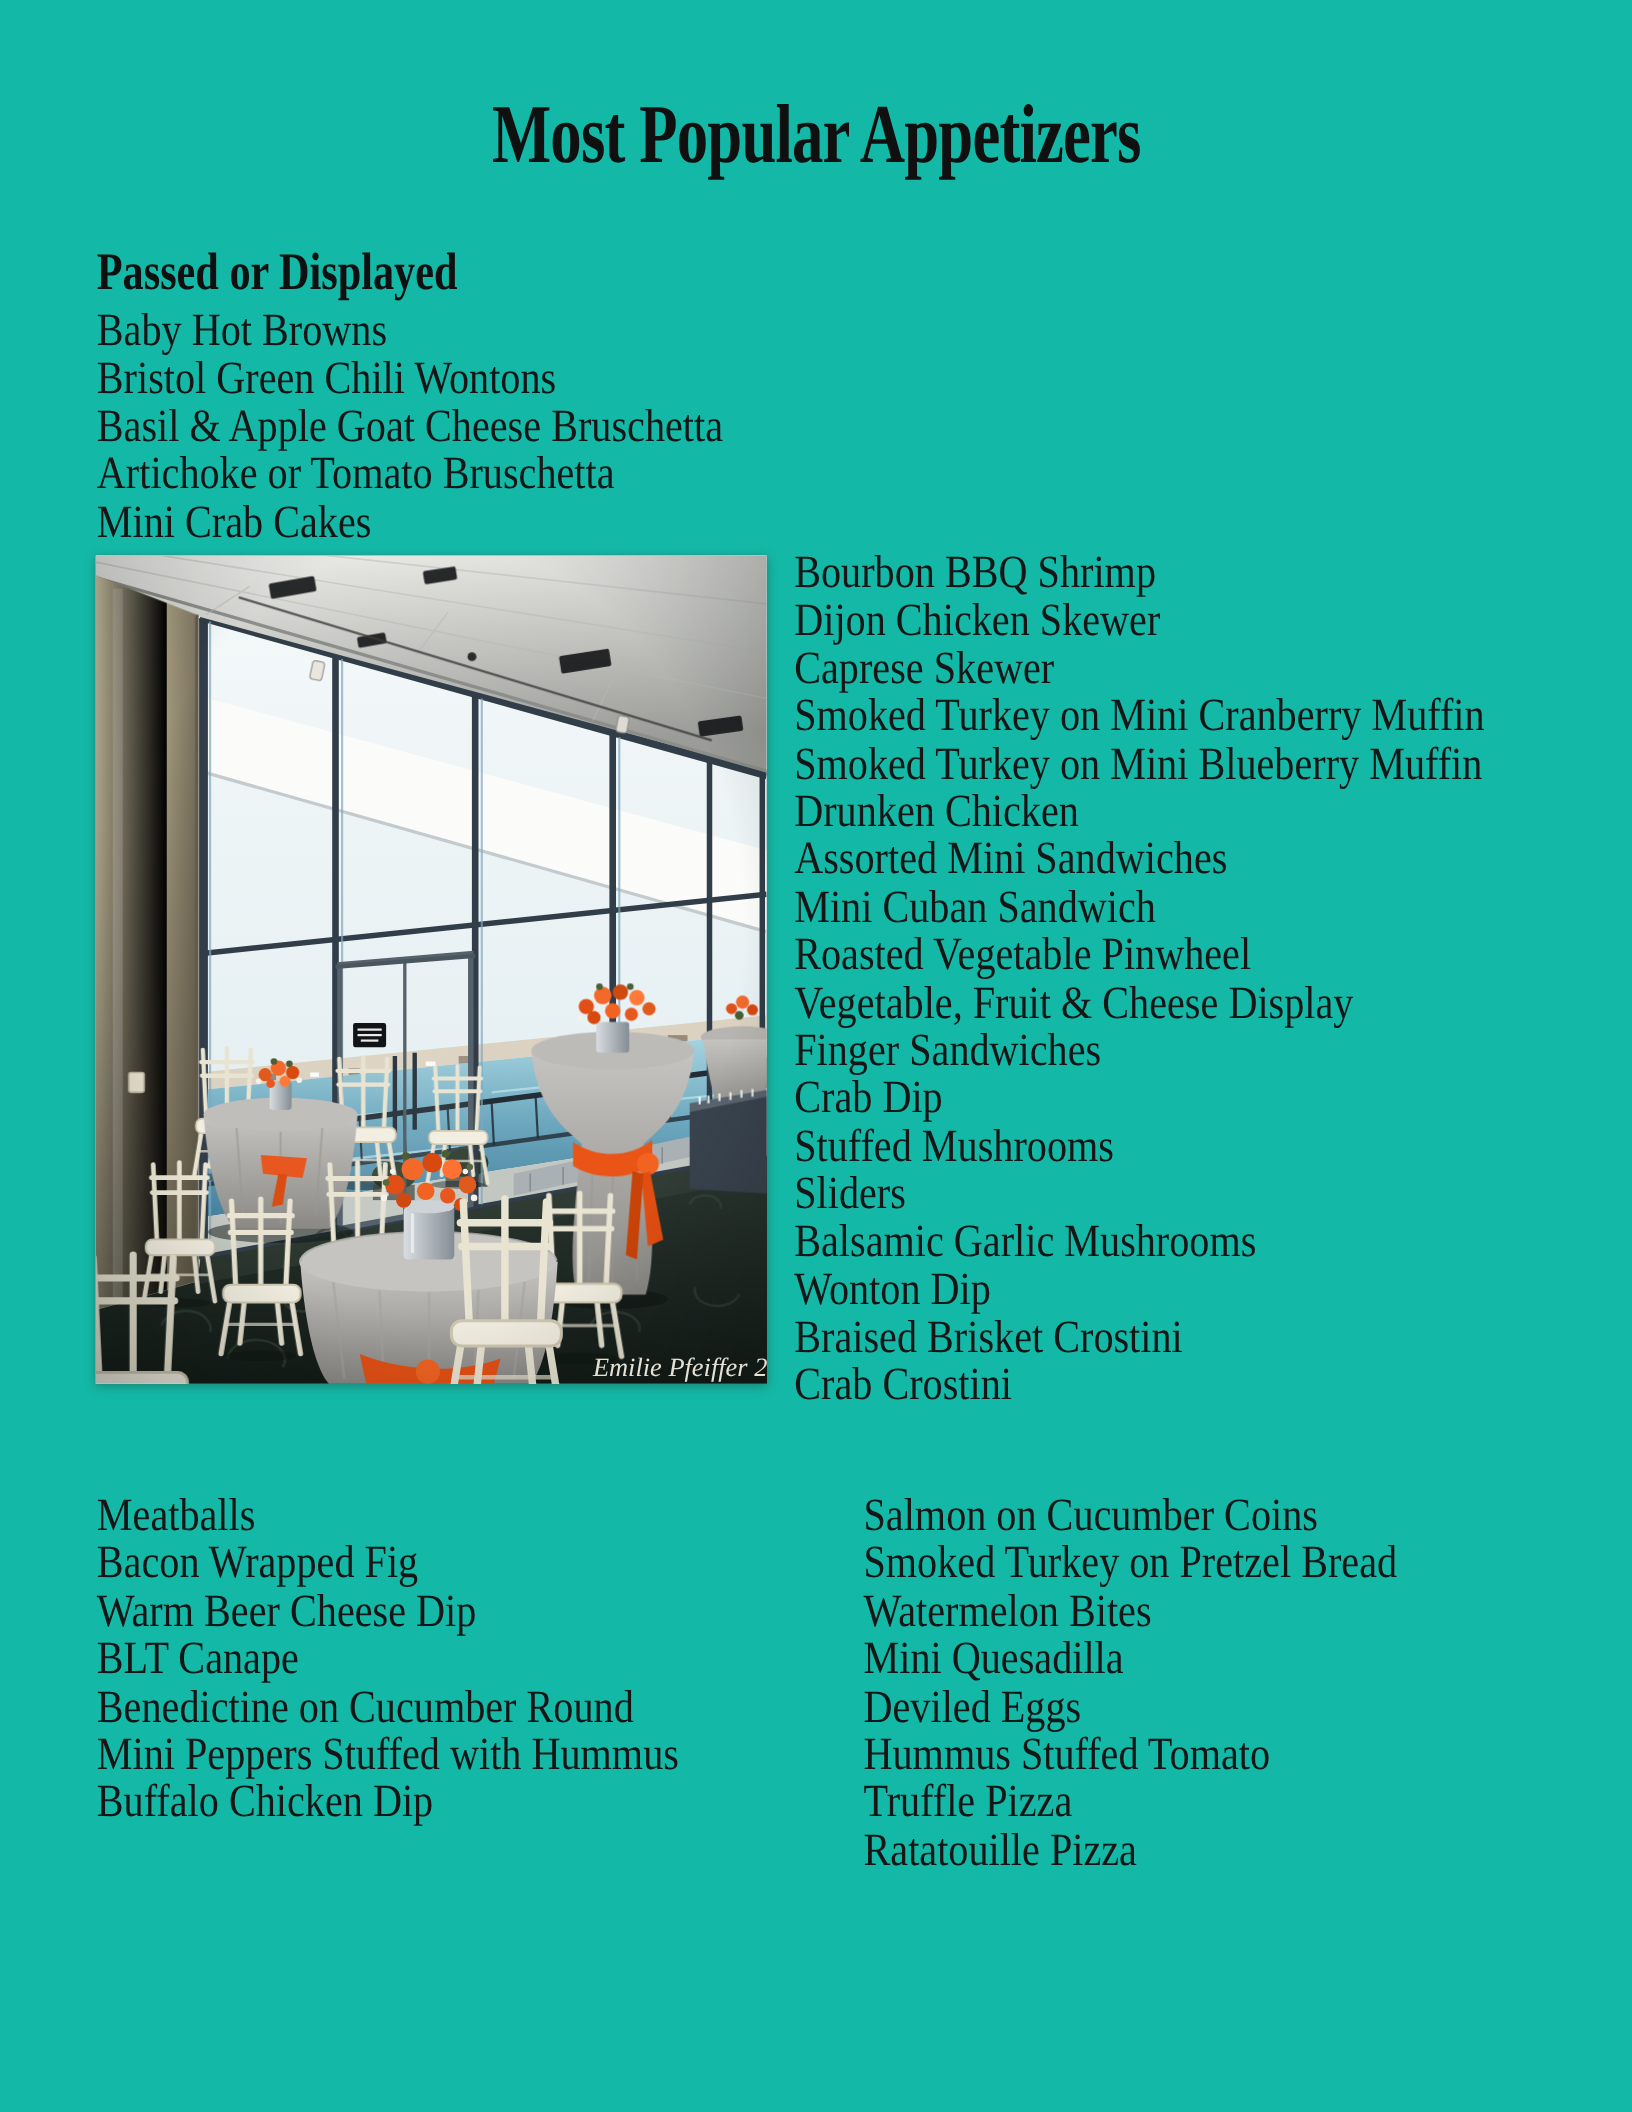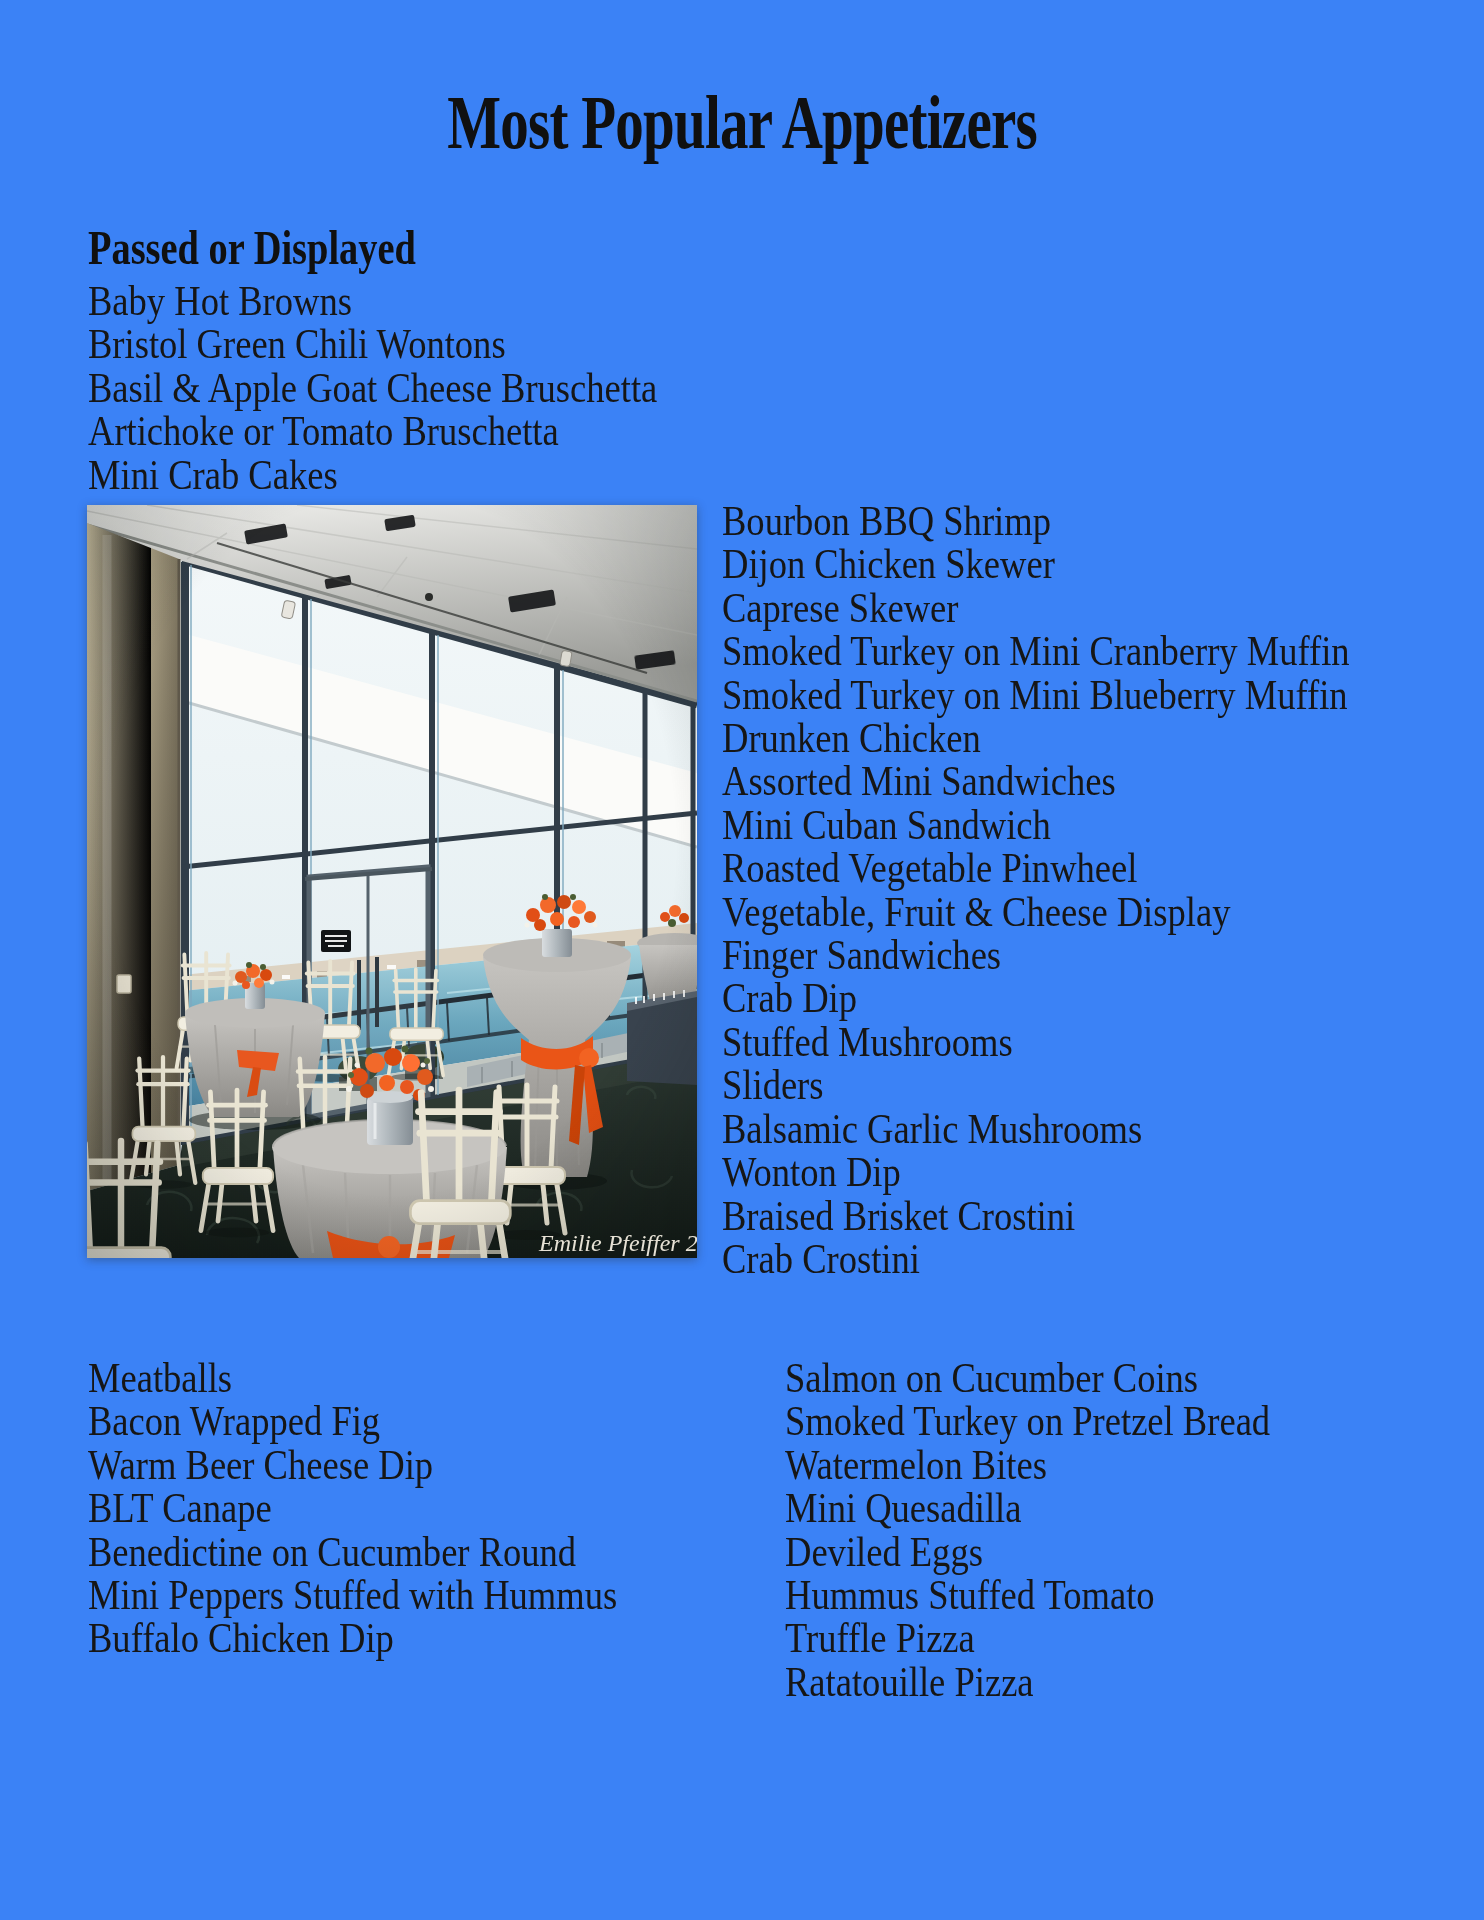--- a/index.html
+++ b/index.html
@@ -1,17 +1,17 @@
 <!DOCTYPE html>
 <html><head>
 <meta charset="utf-8">
 <style>
   html,body { margin:0; padding:0; background:#ffffff; }
   .page {
-    position:relative; width:1484px; height:1920px; background:#3b82f6;
+    position:relative; width:1484px; height:1920px; background:#14b8a6;
     font-family:"Liberation Serif", serif; color:#141414; overflow:hidden;
   }
   .doc-title-wrap { position:absolute; left:0; right:0; top:82px; text-align:center; }
   .doc-title {
     display:inline-block; font-size:76px; font-weight:bold; line-height:80px;
     letter-spacing:-1px; transform:scaleX(.75); transform-origin:center top; color:#101010;
   }
   .section-heading {
     position:absolute; left:88px; top:222px; font-size:48px; font-weight:bold;
     line-height:52px; transform:scaleX(.80); transform-origin:left top; color:#101010;

